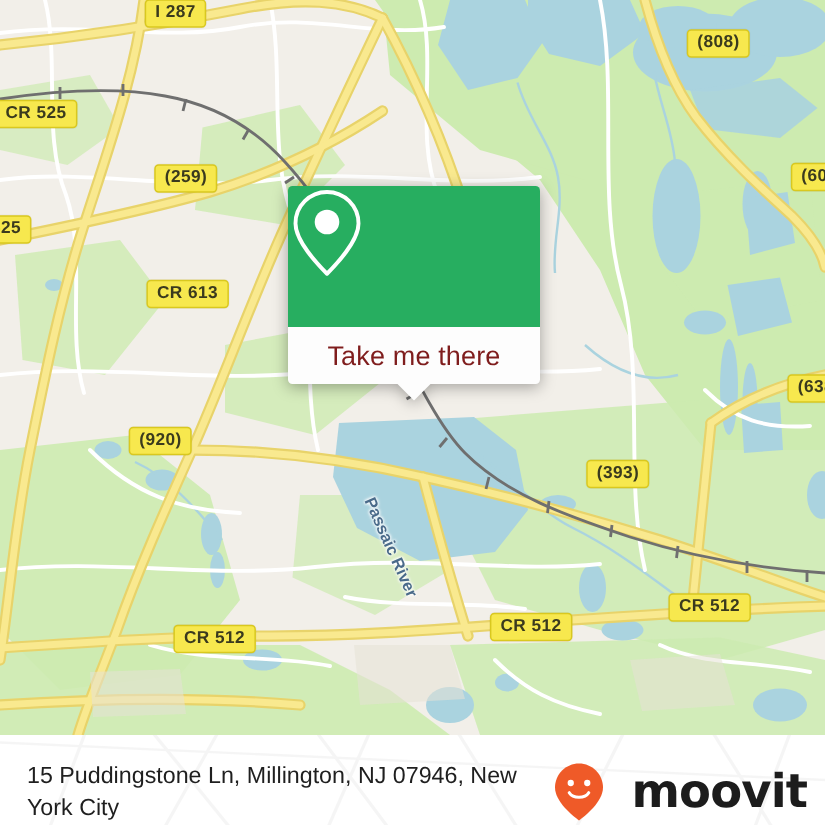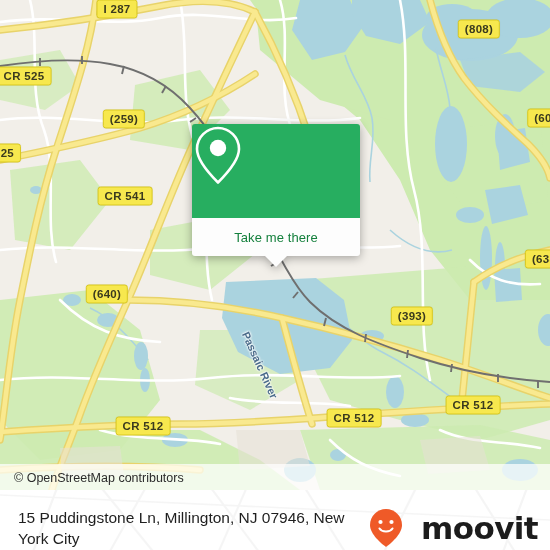--- a/index.html
+++ b/index.html
@@ -58,21 +58,21 @@
   }
   #callout-head{
     height:94px;background:#27ae60;border-radius:3px 3px 0 0;
     display:flex;align-items:center;justify-content:center;
   }
   #callout-body{
     height:38px;background:#fdfdfd;border-radius:0 0 3px 3px;
     display:flex;align-items:center;justify-content:center;
     position:relative;
   }
-  #callout-label{font-size:13px;color:#15803d;letter-spacing:.1px;}
+  #callout-label{font-size:18px;color:#7f1d1d;letter-spacing:.1px;}
   #callout-tail{
     position:absolute;left:50%;top:100%;
     width:0;height:0;margin-left:-11px;
     border-left:11px solid transparent;
     border-right:11px solid transparent;
     border-top:11px solid #fdfdfd;
   }
 
   
   #footer{
@@ -235,22 +235,22 @@
         <path d="M236,430 L300,430 L310,466 L240,470 Z"></path>
         <path d="M420,440 L480,436 L490,470 L428,474 Z"></path>
         <path d="M60,448 L120,446 L124,476 L62,478 Z"></path>
       </g>
     </svg>
 
     <div class="shield" style="left:117px;top:9px">I 287</div>
     <div class="shield" style="left:24px;top:76px">CR 525</div>
     <div class="shield" style="left:124px;top:119px">(259)</div>
     <div class="shield" style="left:4px;top:153px">525</div>
-    <div class="shield" style="left:125px;top:196px">CR 541</div>
-    <div class="shield" style="left:107px;top:294px">(640)</div>
+    <div class="shield" style="left:125px;top:196px">CR 613</div>
+    <div class="shield" style="left:107px;top:294px">(920)</div>
     <div class="shield" style="left:143px;top:426px">CR 512</div>
     <div class="shield" style="left:412px;top:316px">(393)</div>
     <div class="shield" style="left:354px;top:418px">CR 512</div>
     <div class="shield" style="left:473px;top:405px">CR 512</div>
     <div class="shield" style="left:479px;top:29px">(808)</div>
     <div class="shield" style="left:543px;top:118px">(60</div>
     <div class="shield" style="left:544px;top:259px">(638</div>
 
     <div class="riverlabel" style="left:251px;top:330px;transform:rotate(66deg)">Passaic River</div>
 
@@ -260,23 +260,20 @@
           <path d="M26,4 C14.4,4 5,13.4 5,25 C5,36.5 20,52.5 26,58.5 C32,52.5 47,36.5 47,25 C47,13.4 37.6,4 26,4 Z" fill="none" stroke="#ffffff" stroke-width="2.6" stroke-linejoin="round"></path>
           <circle cx="26" cy="24" r="8.2" fill="#ffffff"></circle>
         </svg>
       </div>
       <div id="callout-body">
         <span id="callout-label">Take me there</span>
         <div id="callout-tail"></div>
       </div>
     </div>
 
-    <div id="attrib-strip">
-      <span id="attrib-text">© OpenStreetMap contributors</span>
-    </div>
   </div>
 
   <div id="footer">
     <svg id="footer-watermark" viewBox="0 0 550 60">
       <g stroke="#ececec" stroke-width="2.2" fill="none">
         <path d="M60,-10 L30,70"></path>
           <path d="M150,-10 L105,70"></path>
           <path d="M250,-10 L215,70"></path>
         <path d="M300,-10 L350,70"></path>
           <path d="M420,-10 L380,70"></path>

